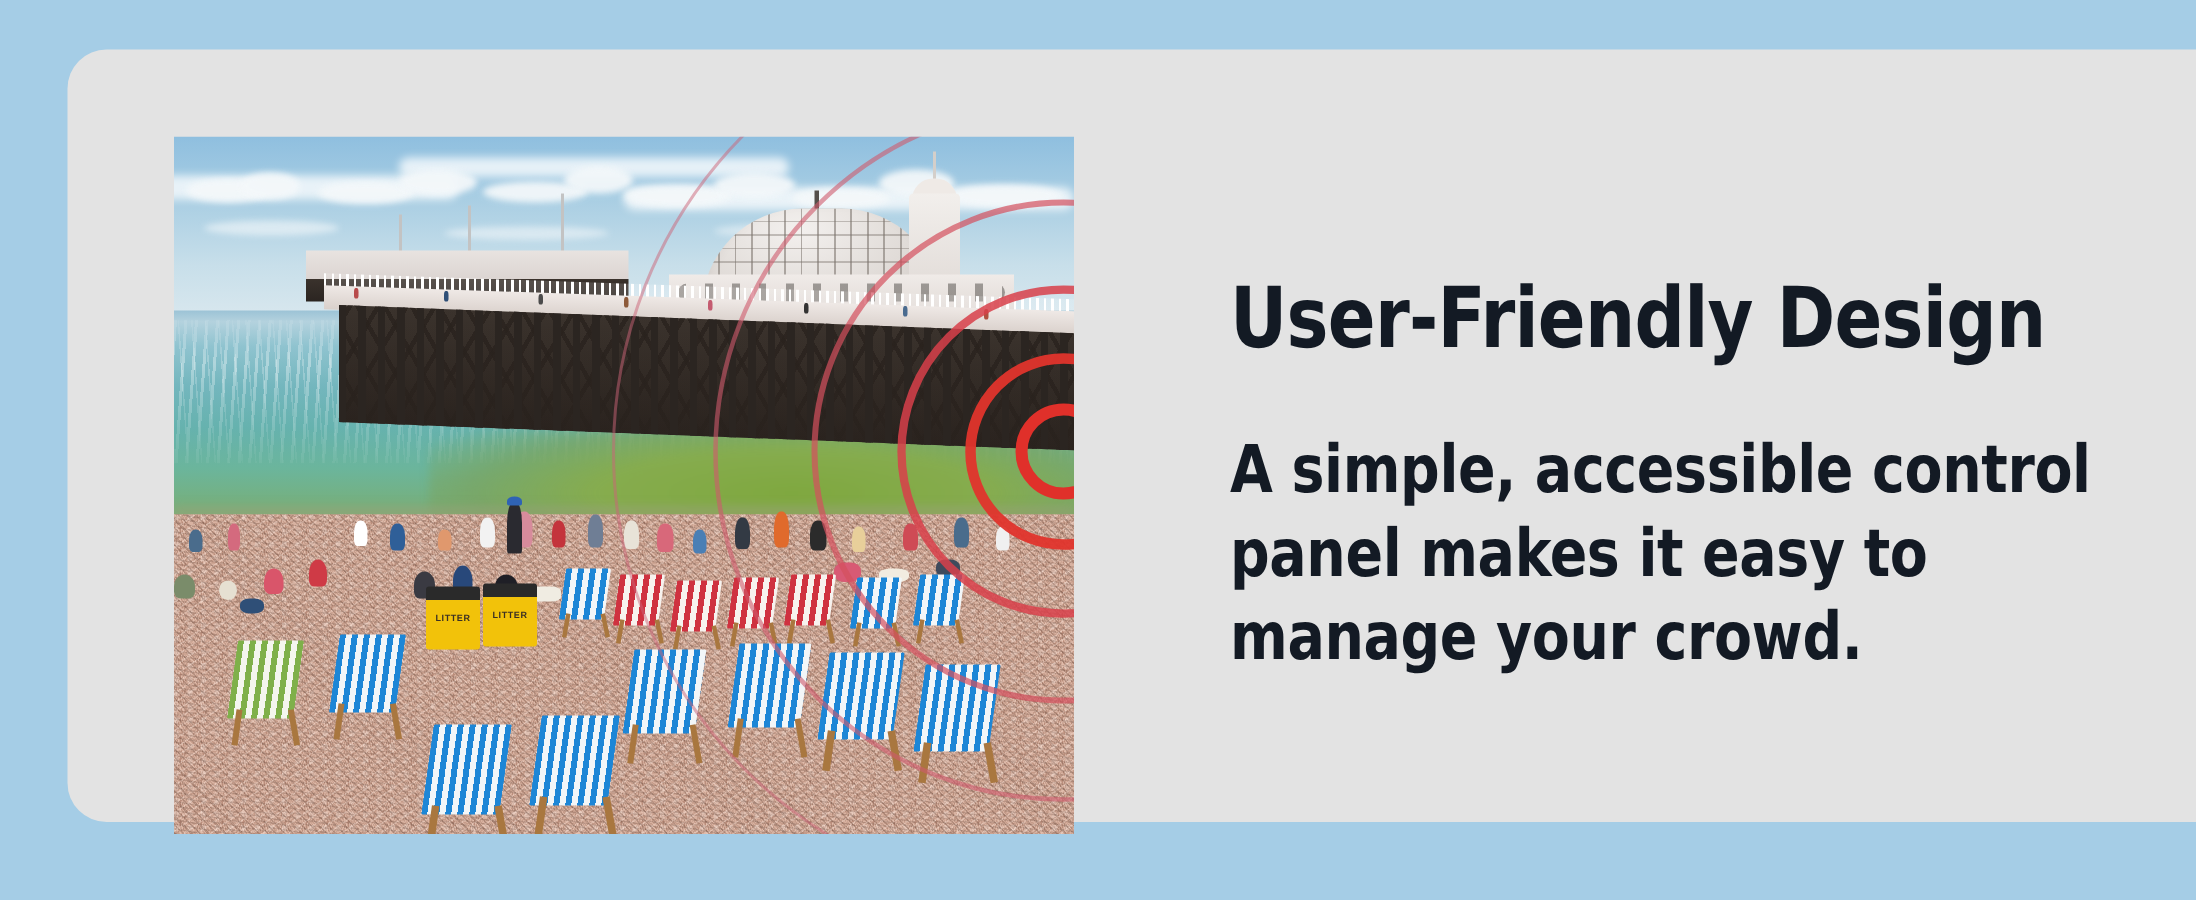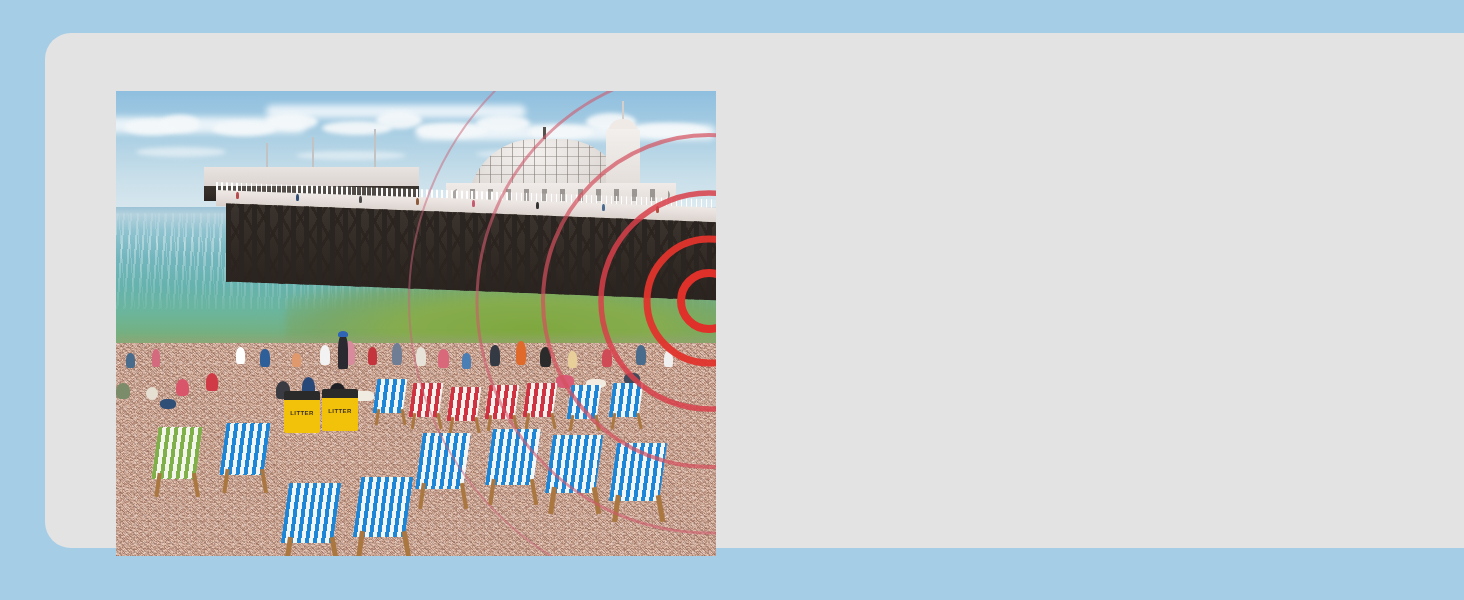--- a/index.html
+++ b/index.html
@@ -522,15 +522,23 @@
             <circle cx="593" cy="210" r="108" stroke="#d8404a" stroke-width="5.5" opacity="0.85"></circle>
             <circle cx="593" cy="210" r="166" stroke="#d4505e" stroke-width="4" opacity="0.70"></circle>
             <circle cx="593" cy="210" r="232" stroke="#cf5a6c" stroke-width="3" opacity="0.60"></circle>
             <circle cx="593" cy="210" r="300" stroke="#cb6478" stroke-width="2" opacity="0.50"></circle>
           </g>
         </svg>
 
       </div>
     </div>
 
+    <div id="text-col">
+      <h1 id="title">User-Friendly Design</h1>
+      <p id="subtitle">
+        <span class="ln">A simple, accessible control</span>
+        <span class="ln">panel makes it easy to</span>
+        <span class="ln">manage your crowd.</span>
+      </p>
+    </div>
 
   </div>
 </div>
 
 </body></html>

